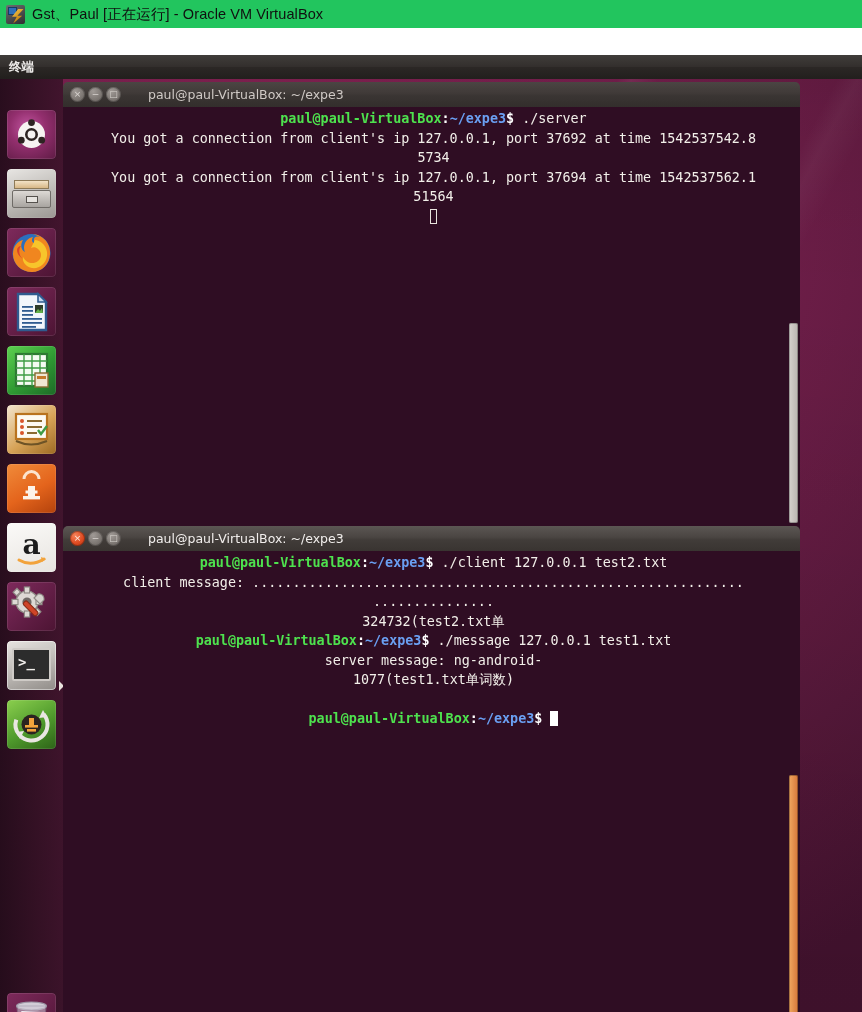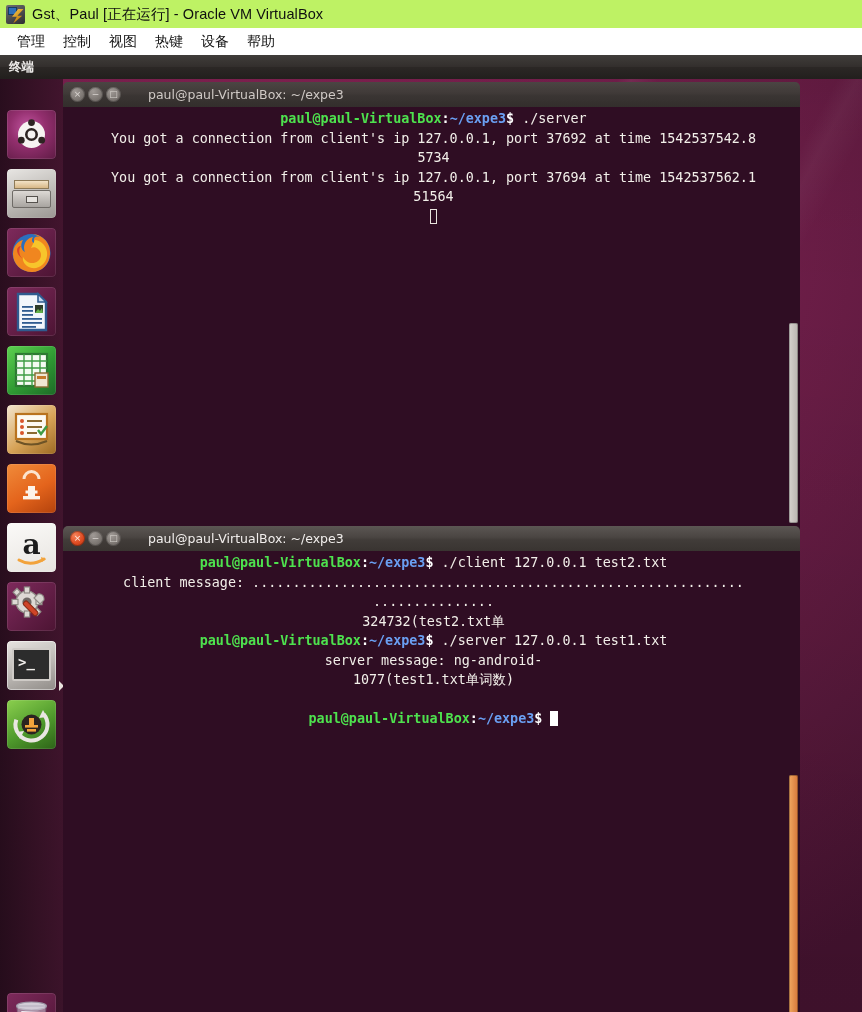--- a/index.html
+++ b/index.html
@@ -9,21 +9,21 @@
     font-family:"Liberation Sans", sans-serif;
   }
 
   
   #vbox-window {
     position:absolute; left:0; top:0; width:862px; height:1012px;
     background:#ffffff;
   }
   #vbox-titlebar {
     position:absolute; left:0; top:0; width:862px; height:28px;
-    background:#bef264;
+    background:#22c55e;
     display:flex; align-items:center; gap:7px; padding-left:6px;
   }
   #vbox-appicon {
     width:19px; height:19px; flex:none; position:relative;
     background:linear-gradient(150deg,#6f6f73 0%,#4a4a4d 55%,#2e2e30 100%);
     border-radius:2px; overflow:hidden;
   }
   #vbox-appicon:before {
     content:""; position:absolute; left:2px; top:2px; width:7px; height:6px;
     background:#2f6fb8; border:1px solid #173a63;
@@ -167,28 +167,20 @@
 </head>
 <body>
 
 <div id="vbox-window">
 
   <div id="vbox-titlebar">
     <div id="vbox-appicon"></div>
     <div id="vbox-title">Gst、Paul [正在运行] - Oracle VM VirtualBox</div>
   </div>
 
-  <div id="vbox-menubar">
-    <div class="vbox-menu-item">管理</div>
-    <div class="vbox-menu-item">控制</div>
-    <div class="vbox-menu-item">视图</div>
-    <div class="vbox-menu-item">热键</div>
-    <div class="vbox-menu-item">设备</div>
-    <div class="vbox-menu-item">帮助</div>
-  </div>
 
   <div id="vm-screen">
     <div id="vm-wallpaper-sheen"></div>
 
     <div id="ubuntu-panel">
       <div id="panel-app-title">终端</div>
     </div>
 
     <div id="unity-launcher">
 
@@ -384,21 +376,21 @@
         <div class="wbtn wbtn-grey">
           <span class="glyph">□</span>
         </div>
         <div class="term-title">paul@paul-VirtualBox: ~/expe3</div>
       </div>
       <div class="term-body" style="height:465px;">
         <div class="term-text"><span class="c-user">paul@paul-VirtualBox</span><span class="c-punct">:</span><span class="c-path">~/expe3</span><span class="c-punct">$</span><span class="c-out"> ./client 127.0.0.1 test2.txt</span>
 <span class="c-out">client message: .............................................................</span>
 <span class="c-out">...............</span>
 <span class="c-out">324732(test2.txt单</span>
-<span class="c-user">paul@paul-VirtualBox</span><span class="c-punct">:</span><span class="c-path">~/expe3</span><span class="c-punct">$</span><span class="c-out"> ./server 127.0.0.1 test1.txt</span>
+<span class="c-user">paul@paul-VirtualBox</span><span class="c-punct">:</span><span class="c-path">~/expe3</span><span class="c-punct">$</span><span class="c-out"> ./message 127.0.0.1 test1.txt</span>
 <span class="c-out">server message: ng-android-</span>
 <span class="c-out">1077(test1.txt单词数)</span>
 <span class="c-out"></span>
 <span class="c-user">paul@paul-VirtualBox</span><span class="c-punct">:</span><span class="c-path">~/expe3</span><span class="c-punct">$</span><span class="c-out"> </span><span class="cursor-block"></span></div>
         <div class="term-scrollbar sb-orange" style="top:224px; height:240px;"></div>
       </div>
     </div>
 
   </div>
 </div>

